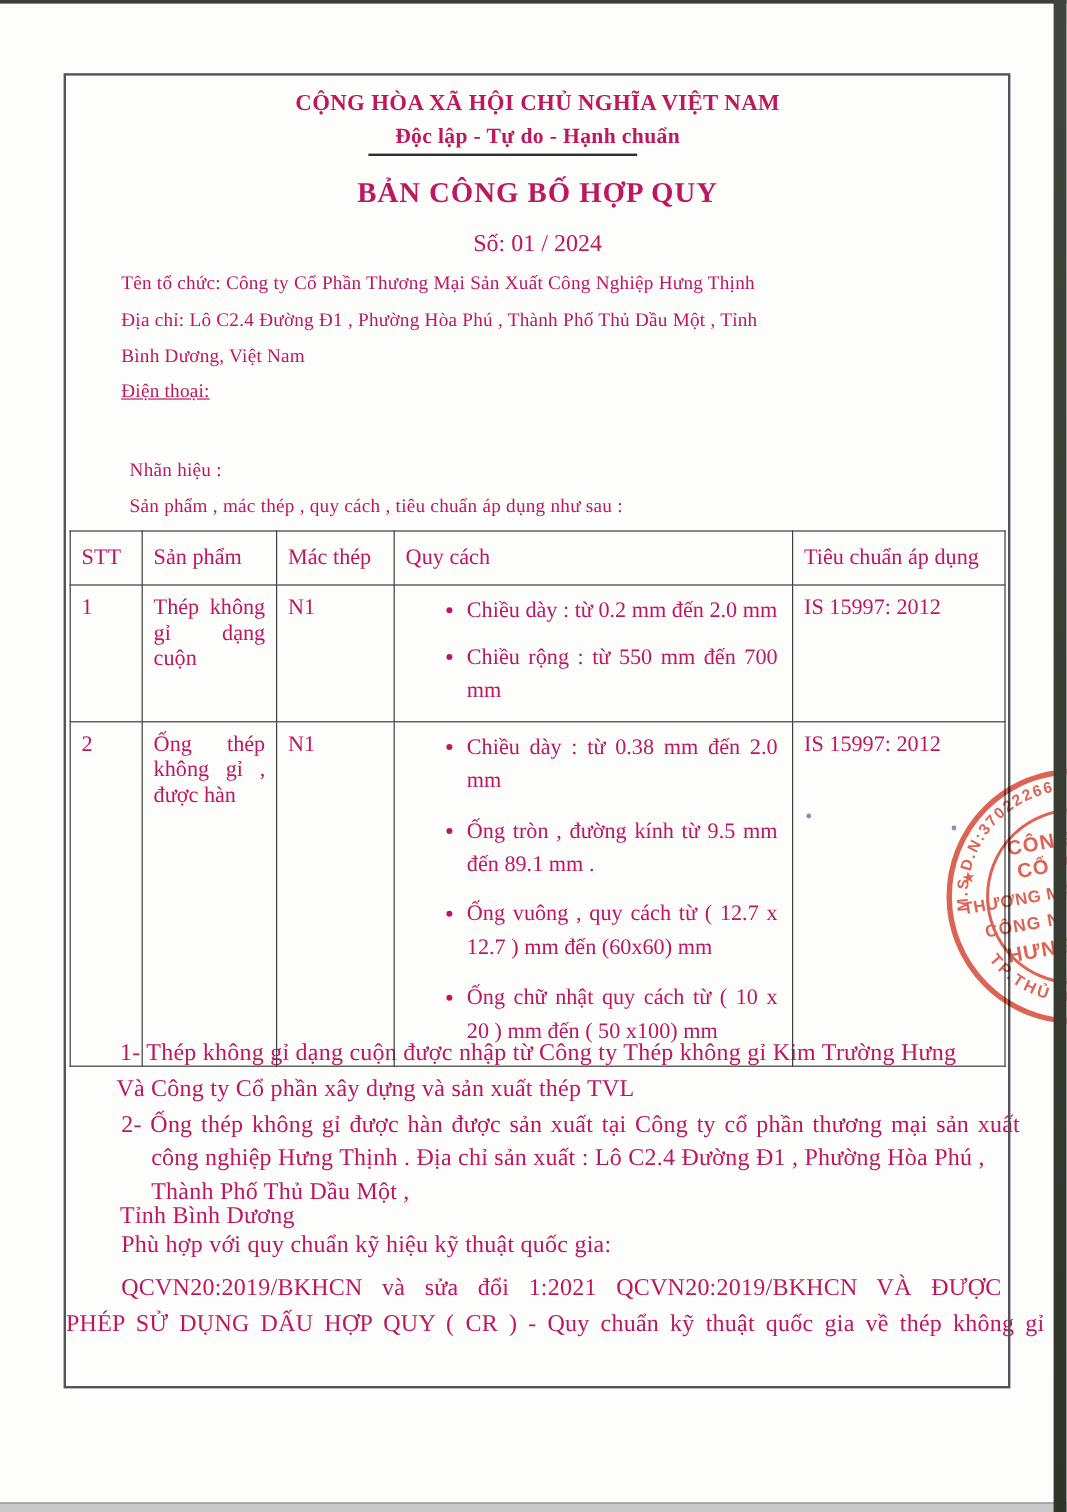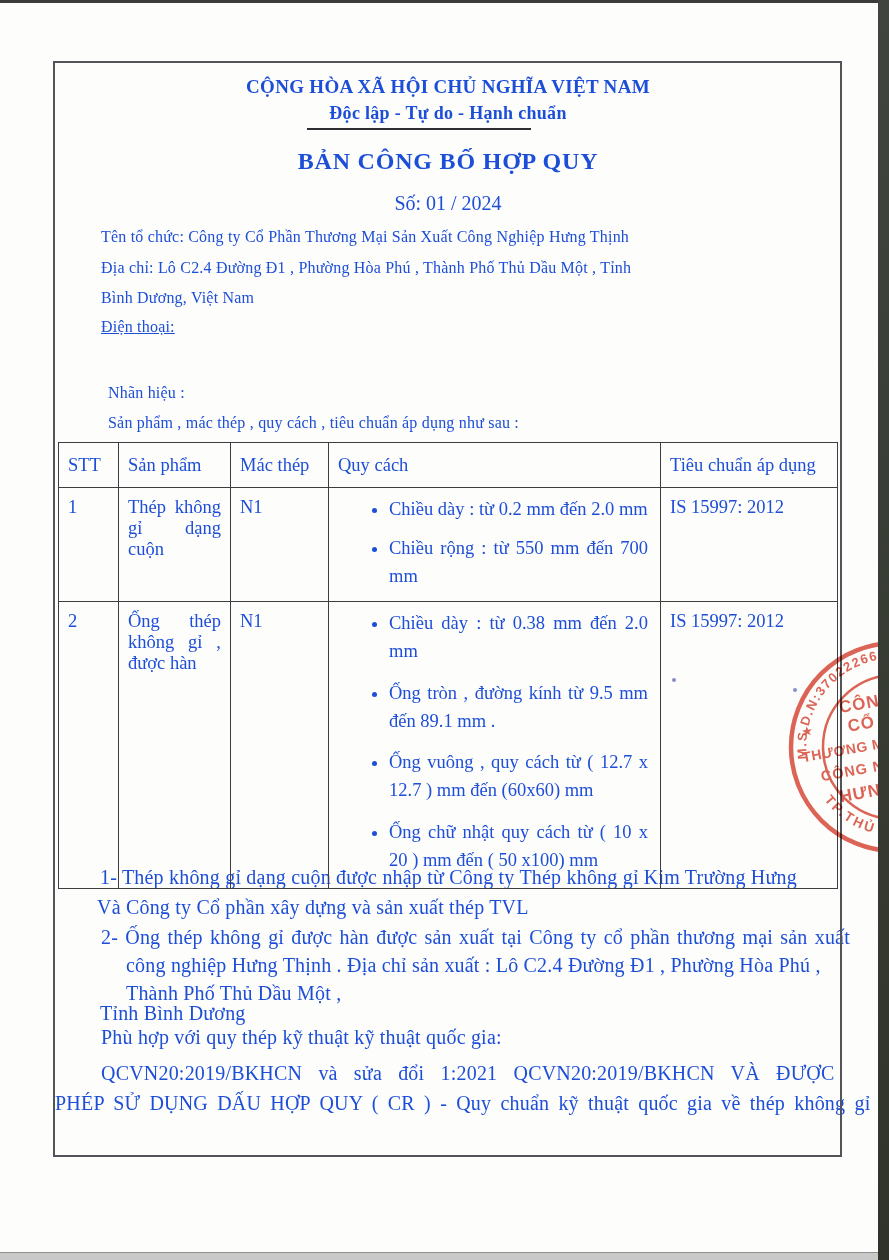--- a/index.html
+++ b/index.html
@@ -1,18 +1,18 @@
 <!DOCTYPE html>
 <html><head>
 <meta charset="utf-8">
 <style>
   html,body{margin:0;padding:0;background:#ffffff;}
   .page{
     position:relative;width:889px;height:1260px;background:#fdfdfc;
-    overflow:hidden;font-family:"Liberation Serif","DejaVu Serif",serif;color:#1d4ed8;
+    overflow:hidden;font-family:"Liberation Serif","DejaVu Serif",serif;color:#be185d;
   }
   
   .scan-top{position:absolute;top:0;left:0;width:100%;height:3px;background:#3c3c3c;z-index:6;}
   .scan-right{position:absolute;top:0;right:0;width:11px;height:100%;background:linear-gradient(#40453d,#30342b);z-index:6;}
   .scan-bottom{position:absolute;bottom:0;left:0;width:100%;height:7px;background:#c9c9c9;border-top:1px solid #8f8f8f;z-index:5;}
 
   .frame{position:absolute;left:53px;top:61px;width:789px;height:1096px;border:2px solid #53535a;box-sizing:border-box;z-index:1;}
 
   .abs{position:absolute;white-space:nowrap;}
   .center-block{left:53px;width:790px;text-align:center;}
@@ -133,21 +133,21 @@
     </tr>
   </tbody>
     </table>
 
   <div class="abs note" style="left:100px;top:866px;">1- Thép không gỉ dạng cuộn được nhập từ Công ty Thép không gỉ Kim Trường Hưng</div>
   <div class="abs note" style="left:97px;top:896px;">Và Công ty Cổ phần xây dựng và sản xuất thép TVL</div>
   <div class="abs note" style="left:101px;top:926px;word-spacing:2px;">2- Ống thép không gỉ được hàn được sản xuất tại Công ty cổ phần thương mại sản xuất</div>
   <div class="abs note" style="left:126px;top:954px;">công nghiệp Hưng Thịnh . Địa chỉ sản xuất : Lô C2.4 Đường Đ1 , Phường Hòa Phú ,</div>
   <div class="abs note" style="left:126px;top:982px;">Thành Phố Thủ Dầu Một ,</div>
   <div class="abs note" style="left:100px;top:1002px;">Tỉnh Bình Dương</div>
-  <div class="abs note" style="left:101px;top:1026px;">Phù hợp với quy thép kỹ thuật kỹ thuật quốc gia:</div>
+  <div class="abs note" style="left:101px;top:1026px;">Phù hợp với quy chuẩn kỹ hiệu kỹ thuật quốc gia:</div>
   <div class="abs note" style="left:101px;top:1062px;word-spacing:11px;">QCVN20:2019/BKHCN và sửa đổi 1:2021 QCVN20:2019/BKHCN VÀ ĐƯỢC</div>
   <div class="abs note" style="left:55px;top:1092px;word-spacing:4px;">PHÉP SỬ DỤNG DẤU HỢP QUY ( CR ) -  Quy chuẩn kỹ thuật quốc gia về thép không gỉ</div>
 
   <div class="ink-dot" style="left:672px;top:678px;"></div>
   <div class="ink-dot" style="left:793px;top:688px;"></div>
 
   <svg class="stamp" viewBox="0 0 250 250">
     <defs>
       <path id="arcTop" d="M 38 141 A 88 88 0 0 1 176 53"></path>
       <path id="arcBottom" d="M 53 176 A 88 88 0 0 0 197 176"></path>

